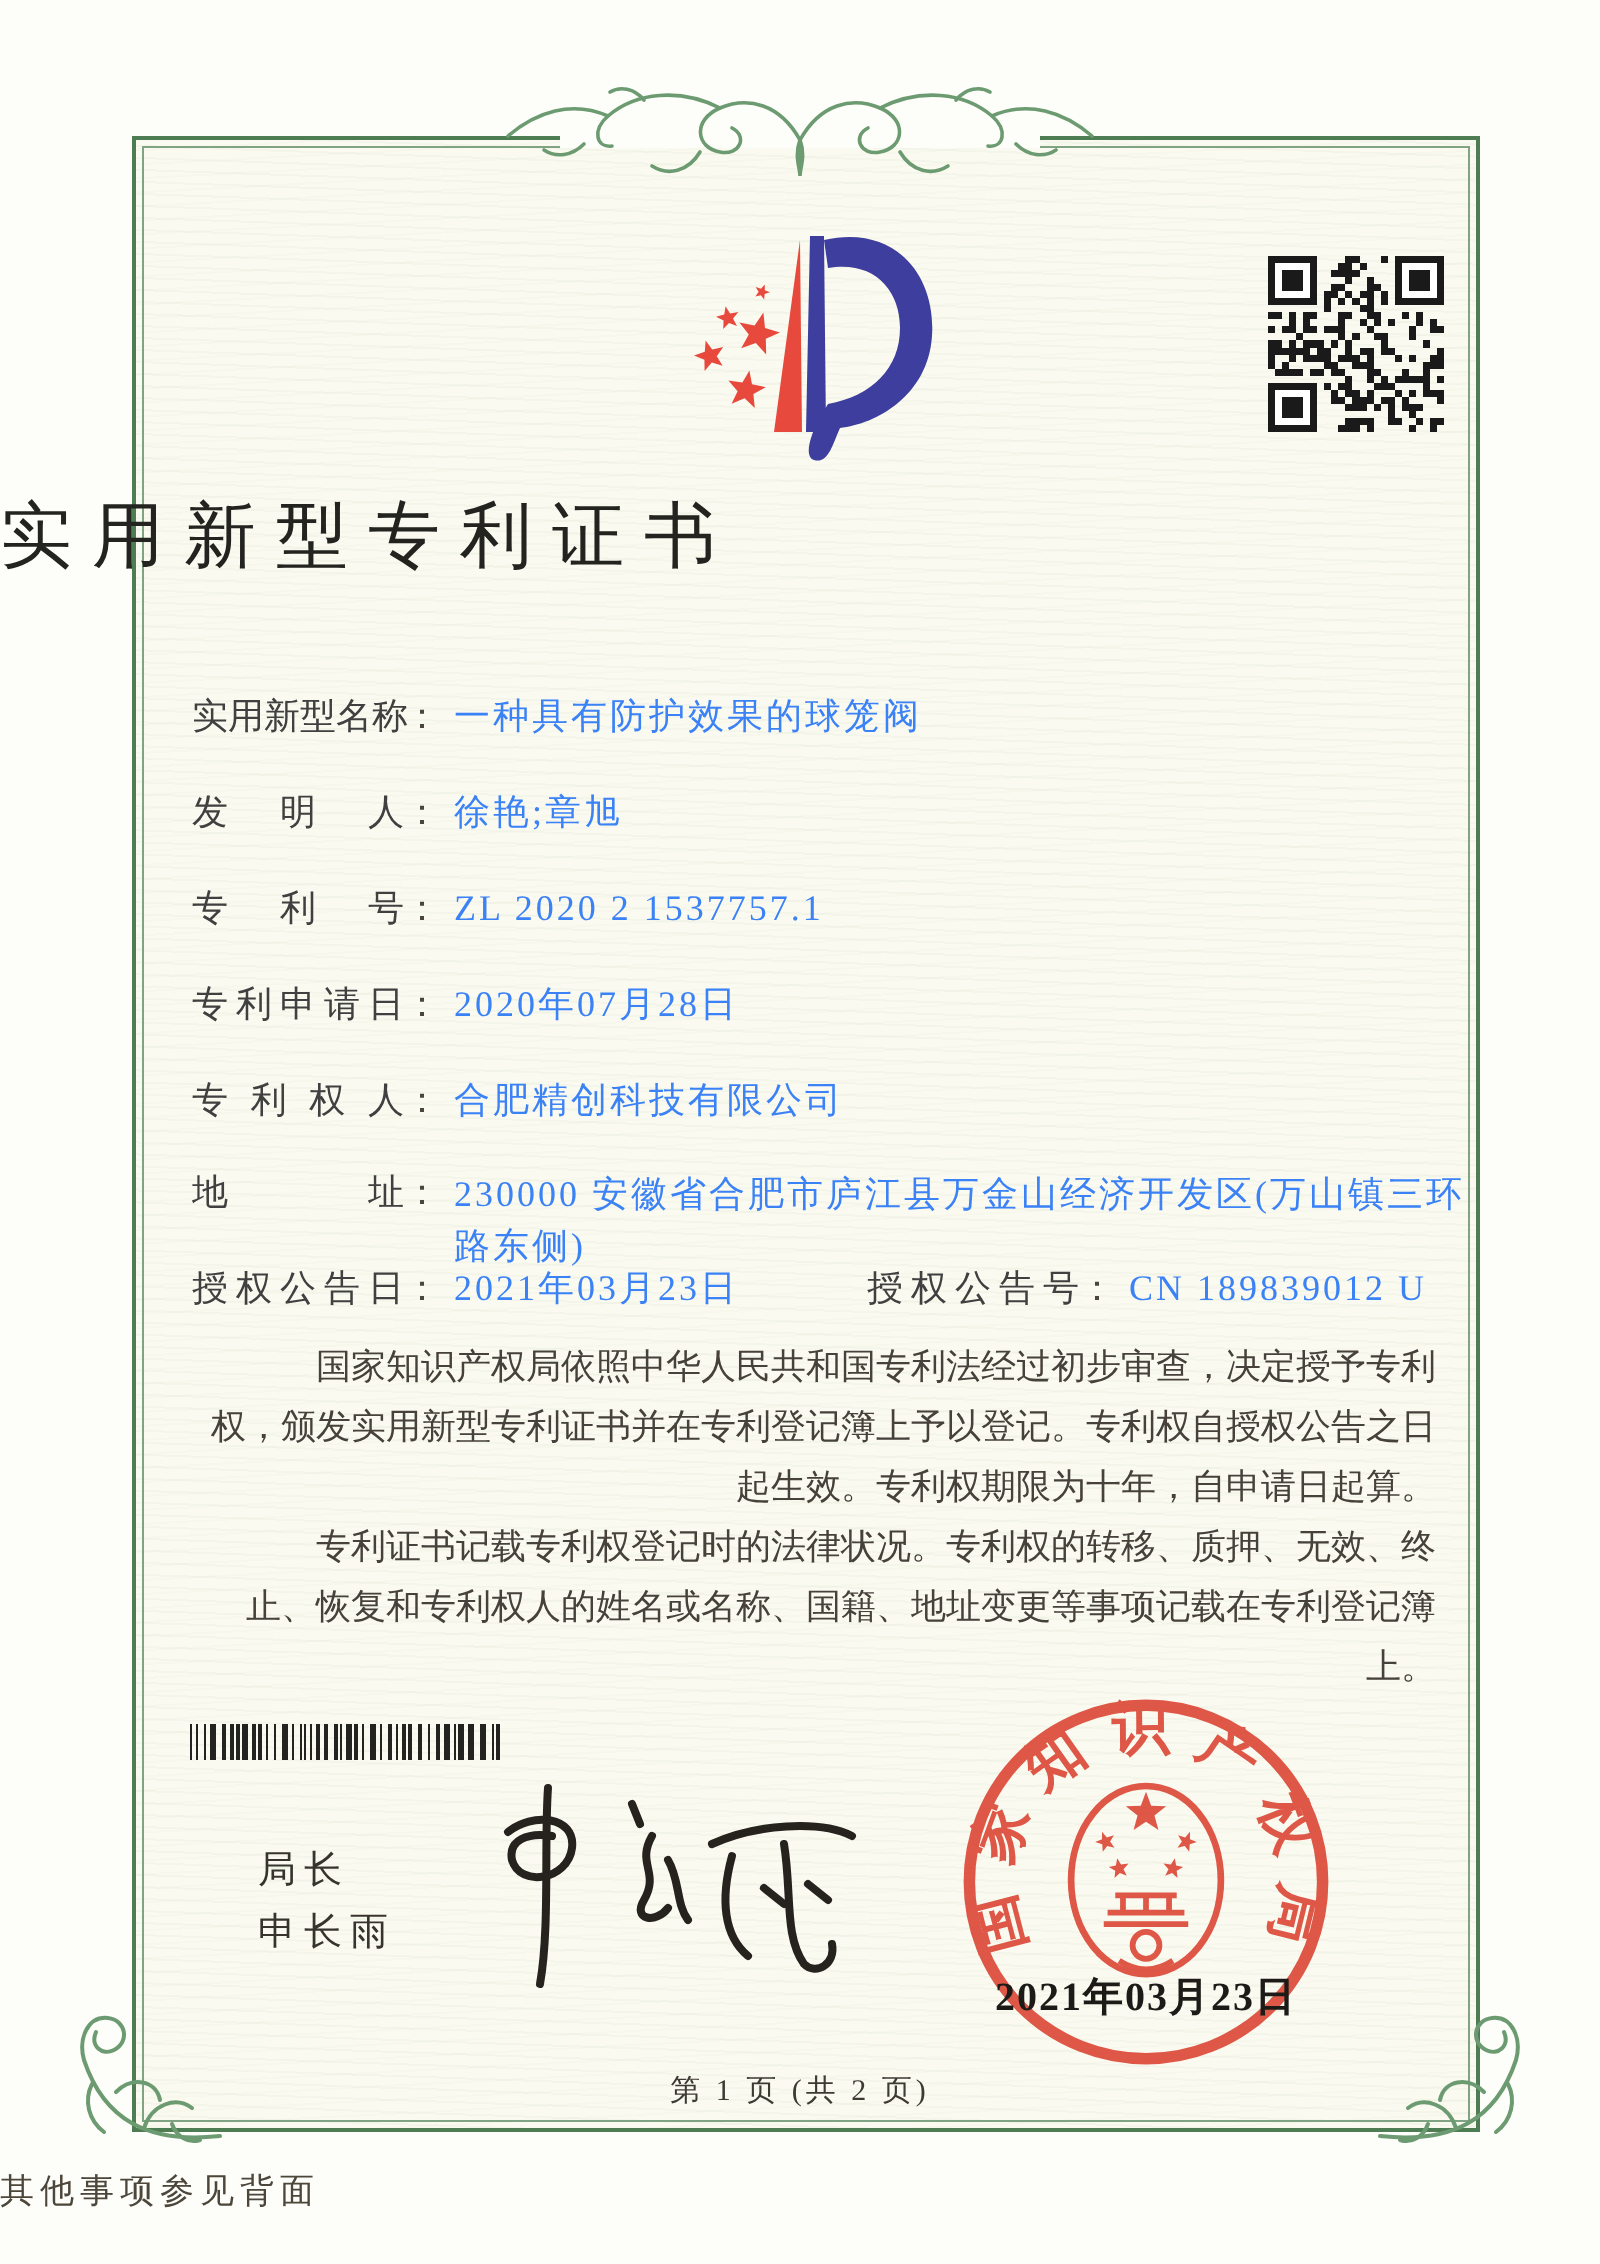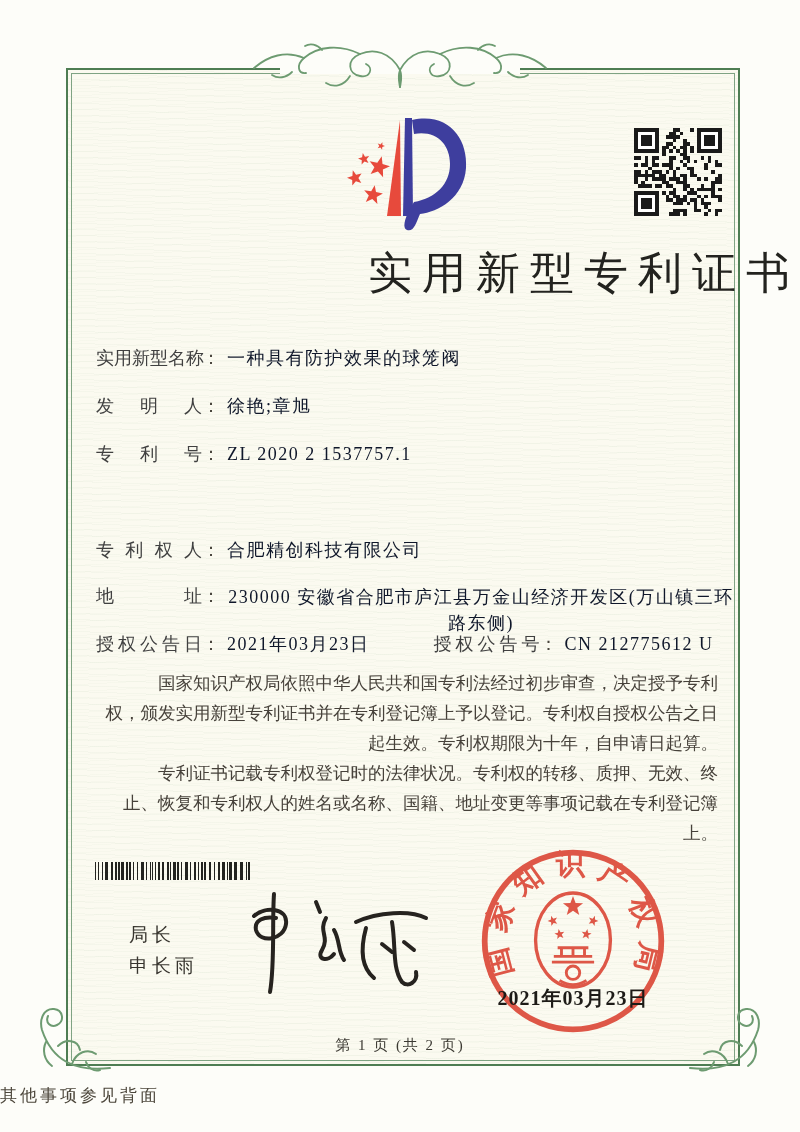--- a/index.html
+++ b/index.html
@@ -22,30 +22,30 @@
       #fbfaf0;
   }
   .frame-inner{
     position:absolute;inset:3px;border:1px solid #7fa383;
   }
   .abs{position:absolute;}
   .cert-no{
     left:96px;top:128px;font-size:17px;letter-spacing:3px;color:#57534a;
   }
   .title{
-    left:0;right:0;top:244px;text-align:right;
-    font-size:44px;letter-spacing:10px;color:#23231f;font-weight:500;
+    left:0;right:0;top:244px;text-align:left;
+    font-size:36px;letter-spacing:10px;color:#23231f;font-weight:500;
   }
   .frow{left:96px;height:26px;white-space:nowrap;font-size:18px;}
   .flabel{
     display:inline-block;width:106px;vertical-align:top;
     text-align:justify;text-align-last:justify;color:#404040;
   }
   .fcolon{color:#4a463e;}
-  .fvalue{margin-left:7px;color:#0f172a;letter-spacing:1.5px;text-align:center;}
+  .fvalue{margin-left:7px;color:#3b82f6;letter-spacing:1.5px;}
   .fvalue-wrap{
     display:inline-block;vertical-align:top;white-space:normal;
     width:508px;line-height:26px;
   }
   .grant-gap{display:inline-block;width:64px;}
   .paras{
     left:96px;top:668px;width:622px;
     font-size:17.5px;line-height:30px;color:#46413a;
     font-style:normal;
   }
@@ -333,28 +333,31 @@
 
   <div class="abs frow" style="top:346px">
     <span class="flabel">实用新型名称</span><span class="fcolon">：</span><span class="fvalue">一种具有防护效果的球笼阀</span>
   </div>
   <div class="abs frow" style="top:394px">
     <span class="flabel">发明人</span><span class="fcolon">：</span><span class="fvalue">徐艳;章旭</span>
   </div>
   <div class="abs frow" style="top:442px">
     <span class="flabel">专利号</span><span class="fcolon">：</span><span class="fvalue">ZL 2020 2 1537757.1</span>
   </div>
+  <div class="abs frow" style="top:490px">
+    <span class="flabel">专利申请日</span><span class="fcolon">：</span><span class="fvalue">2020年07月28日</span>
+  </div>
   <div class="abs frow" style="top:538px">
     <span class="flabel">专利权人</span><span class="fcolon">：</span><span class="fvalue">合肥精创科技有限公司</span>
   </div>
   <div class="abs frow" style="top:584px;height:52px">
     <span class="flabel">地址</span><span class="fcolon">：</span><span class="fvalue fvalue-wrap">230000 安徽省合肥市庐江县万金山经济开发区(万山镇三环路东侧)</span>
   </div>
   <div class="abs frow" style="top:632px">
-    <span class="flabel">授权公告日</span><span class="fcolon">：</span><span class="fvalue">2021年03月23日</span><span class="grant-gap"></span><span class="flabel">授权公告号</span><span class="fcolon">：</span><span class="fvalue">CN 212775612 U</span>
+    <span class="flabel">授权公告日</span><span class="fcolon">：</span><span class="fvalue">2021年03月23日</span><span class="grant-gap"></span><span class="flabel">授权公告号</span><span class="fcolon">：</span><span class="fvalue">CN 189839012 U</span>
   </div>
 
   <div class="abs paras">
     <p>国家知识产权局依照中华人民共和国专利法经过初步审查，决定授予专利权，颁发实用新型专利证书并在专利登记簿上予以登记。专利权自授权公告之日起生效。专利权期限为十年，自申请日起算。</p>
     <p>专利证书记载专利权登记时的法律状况。专利权的转移、质押、无效、终止、恢复和专利权人的姓名或名称、国籍、地址变更等事项记载在专利登记簿上。</p>
   </div>
 
   <svg class="abs" style="left:95px;top:862px" width="158" height="18" viewBox="0 0 158 18" shape-rendering="crispEdges">
     <g id="barcode-bars" fill="#23231f">
         <rect x="0" y="0" width="1" height="18"></rect>

